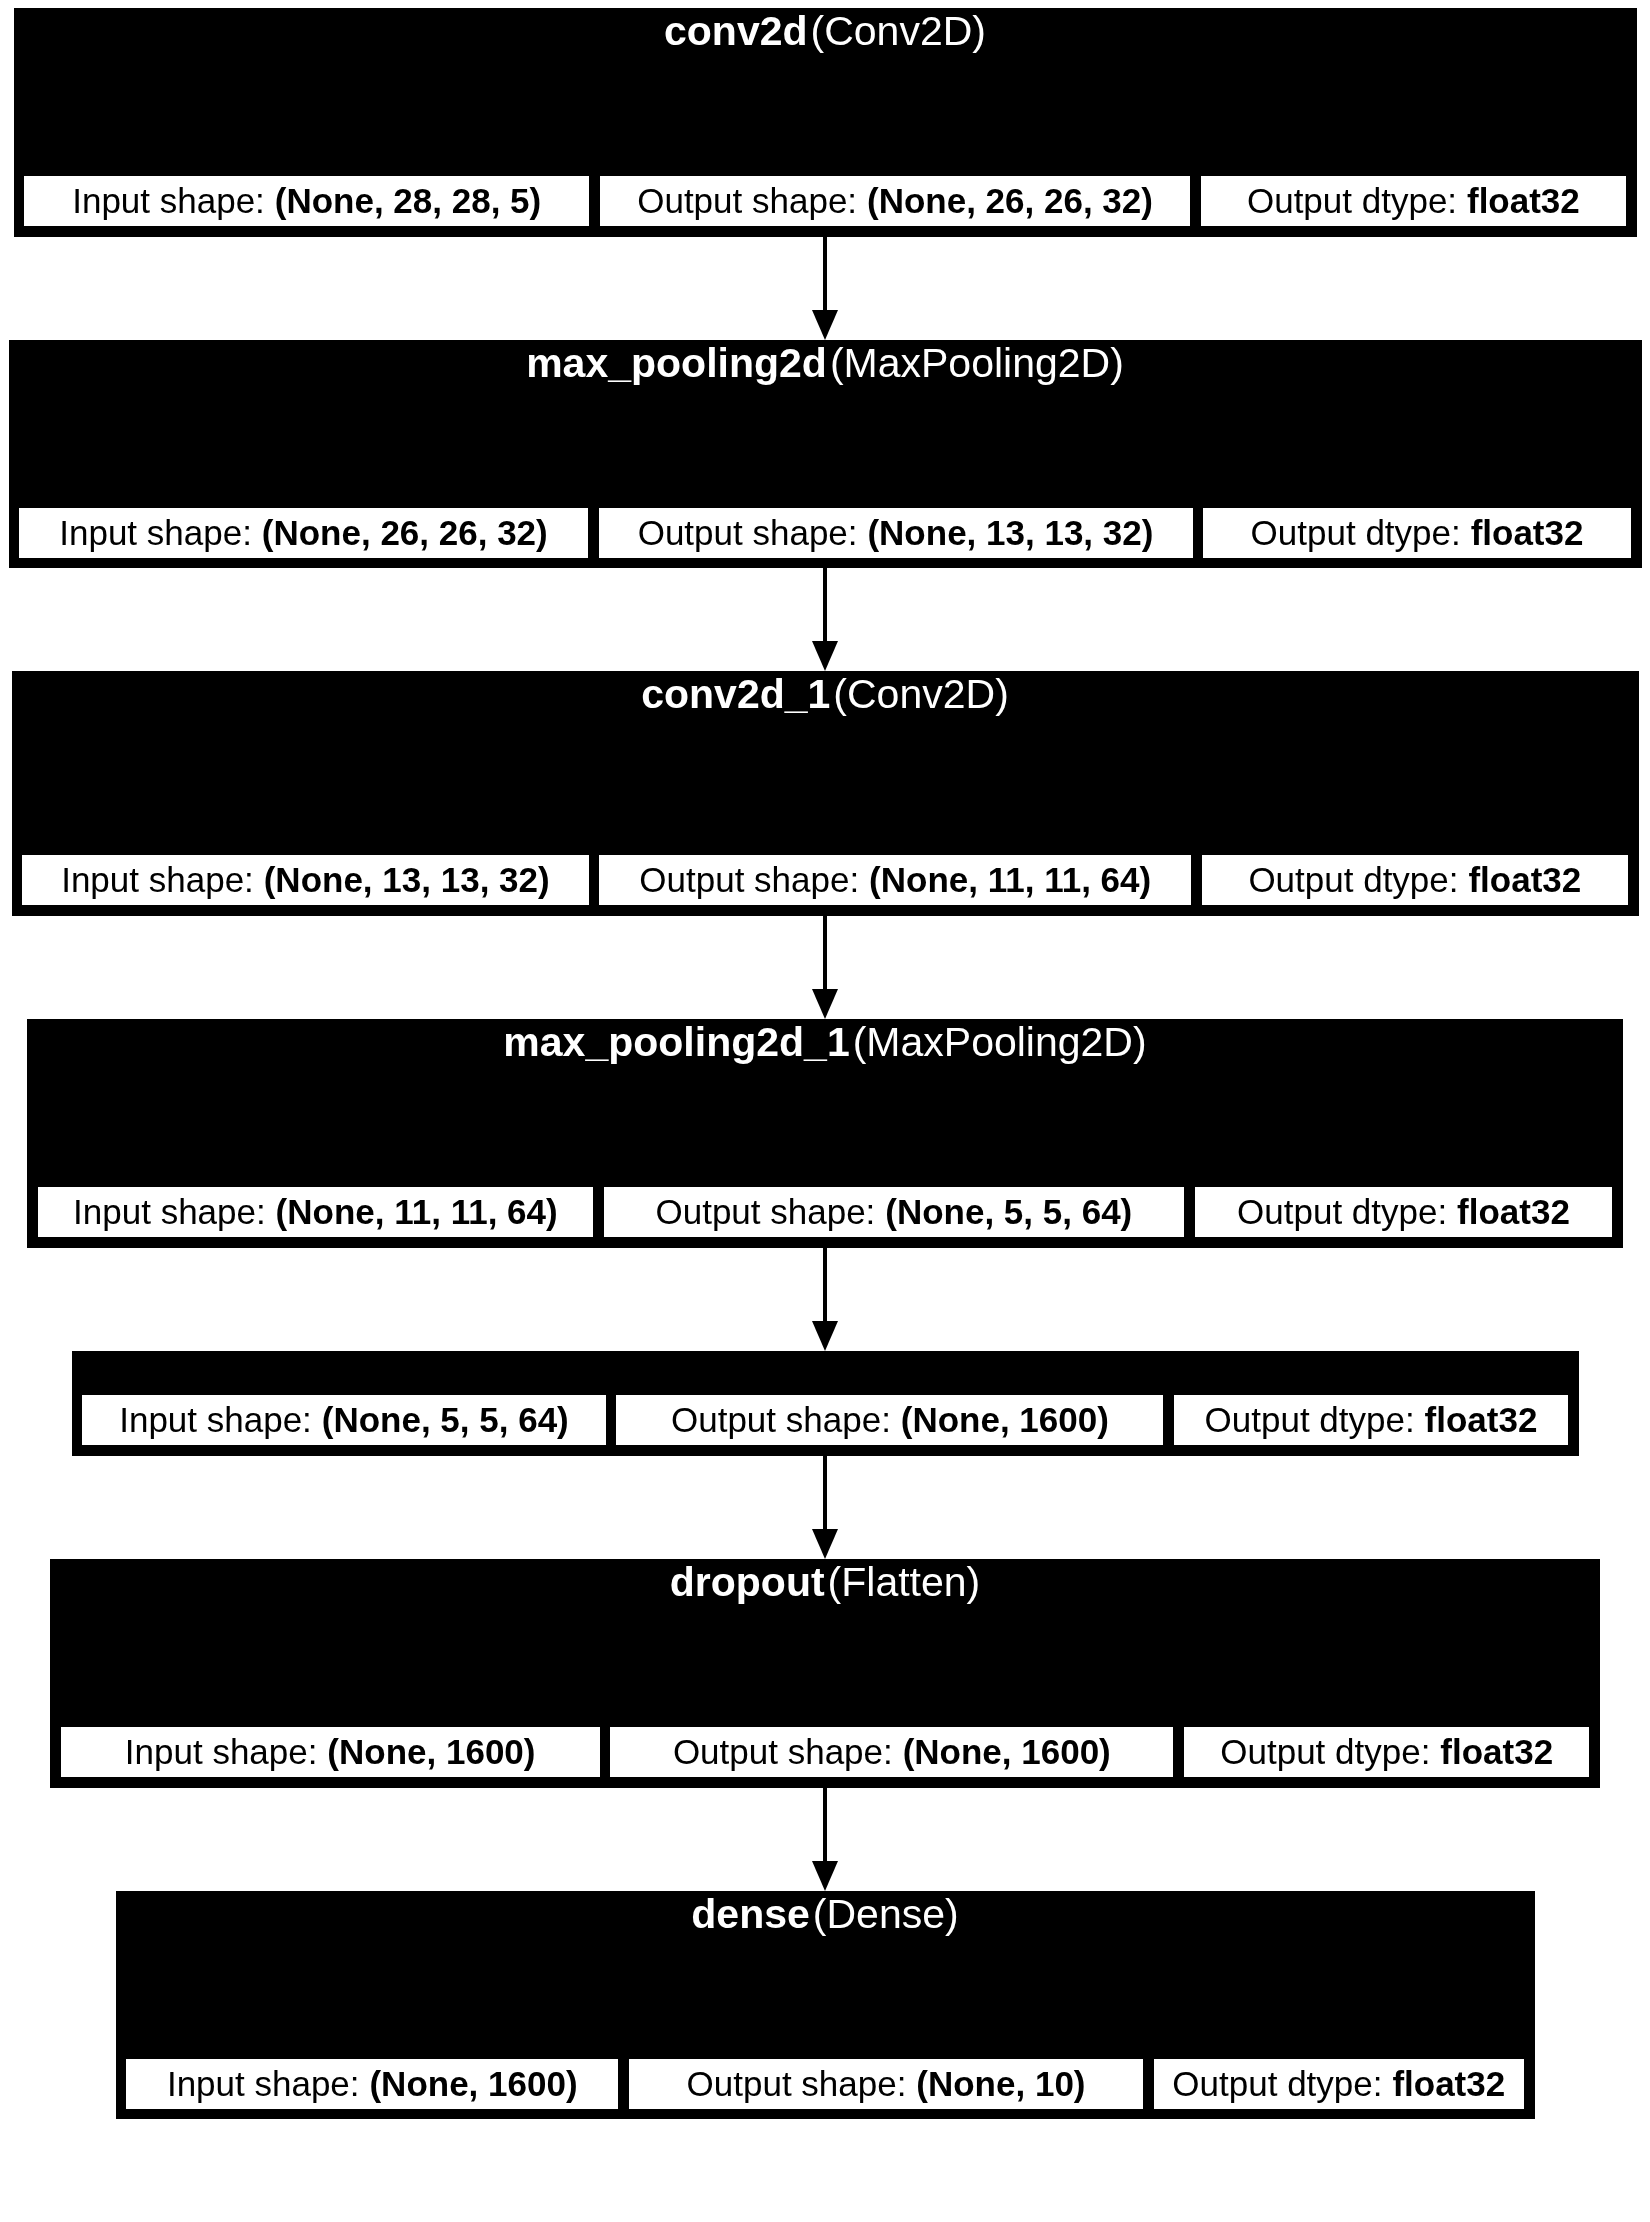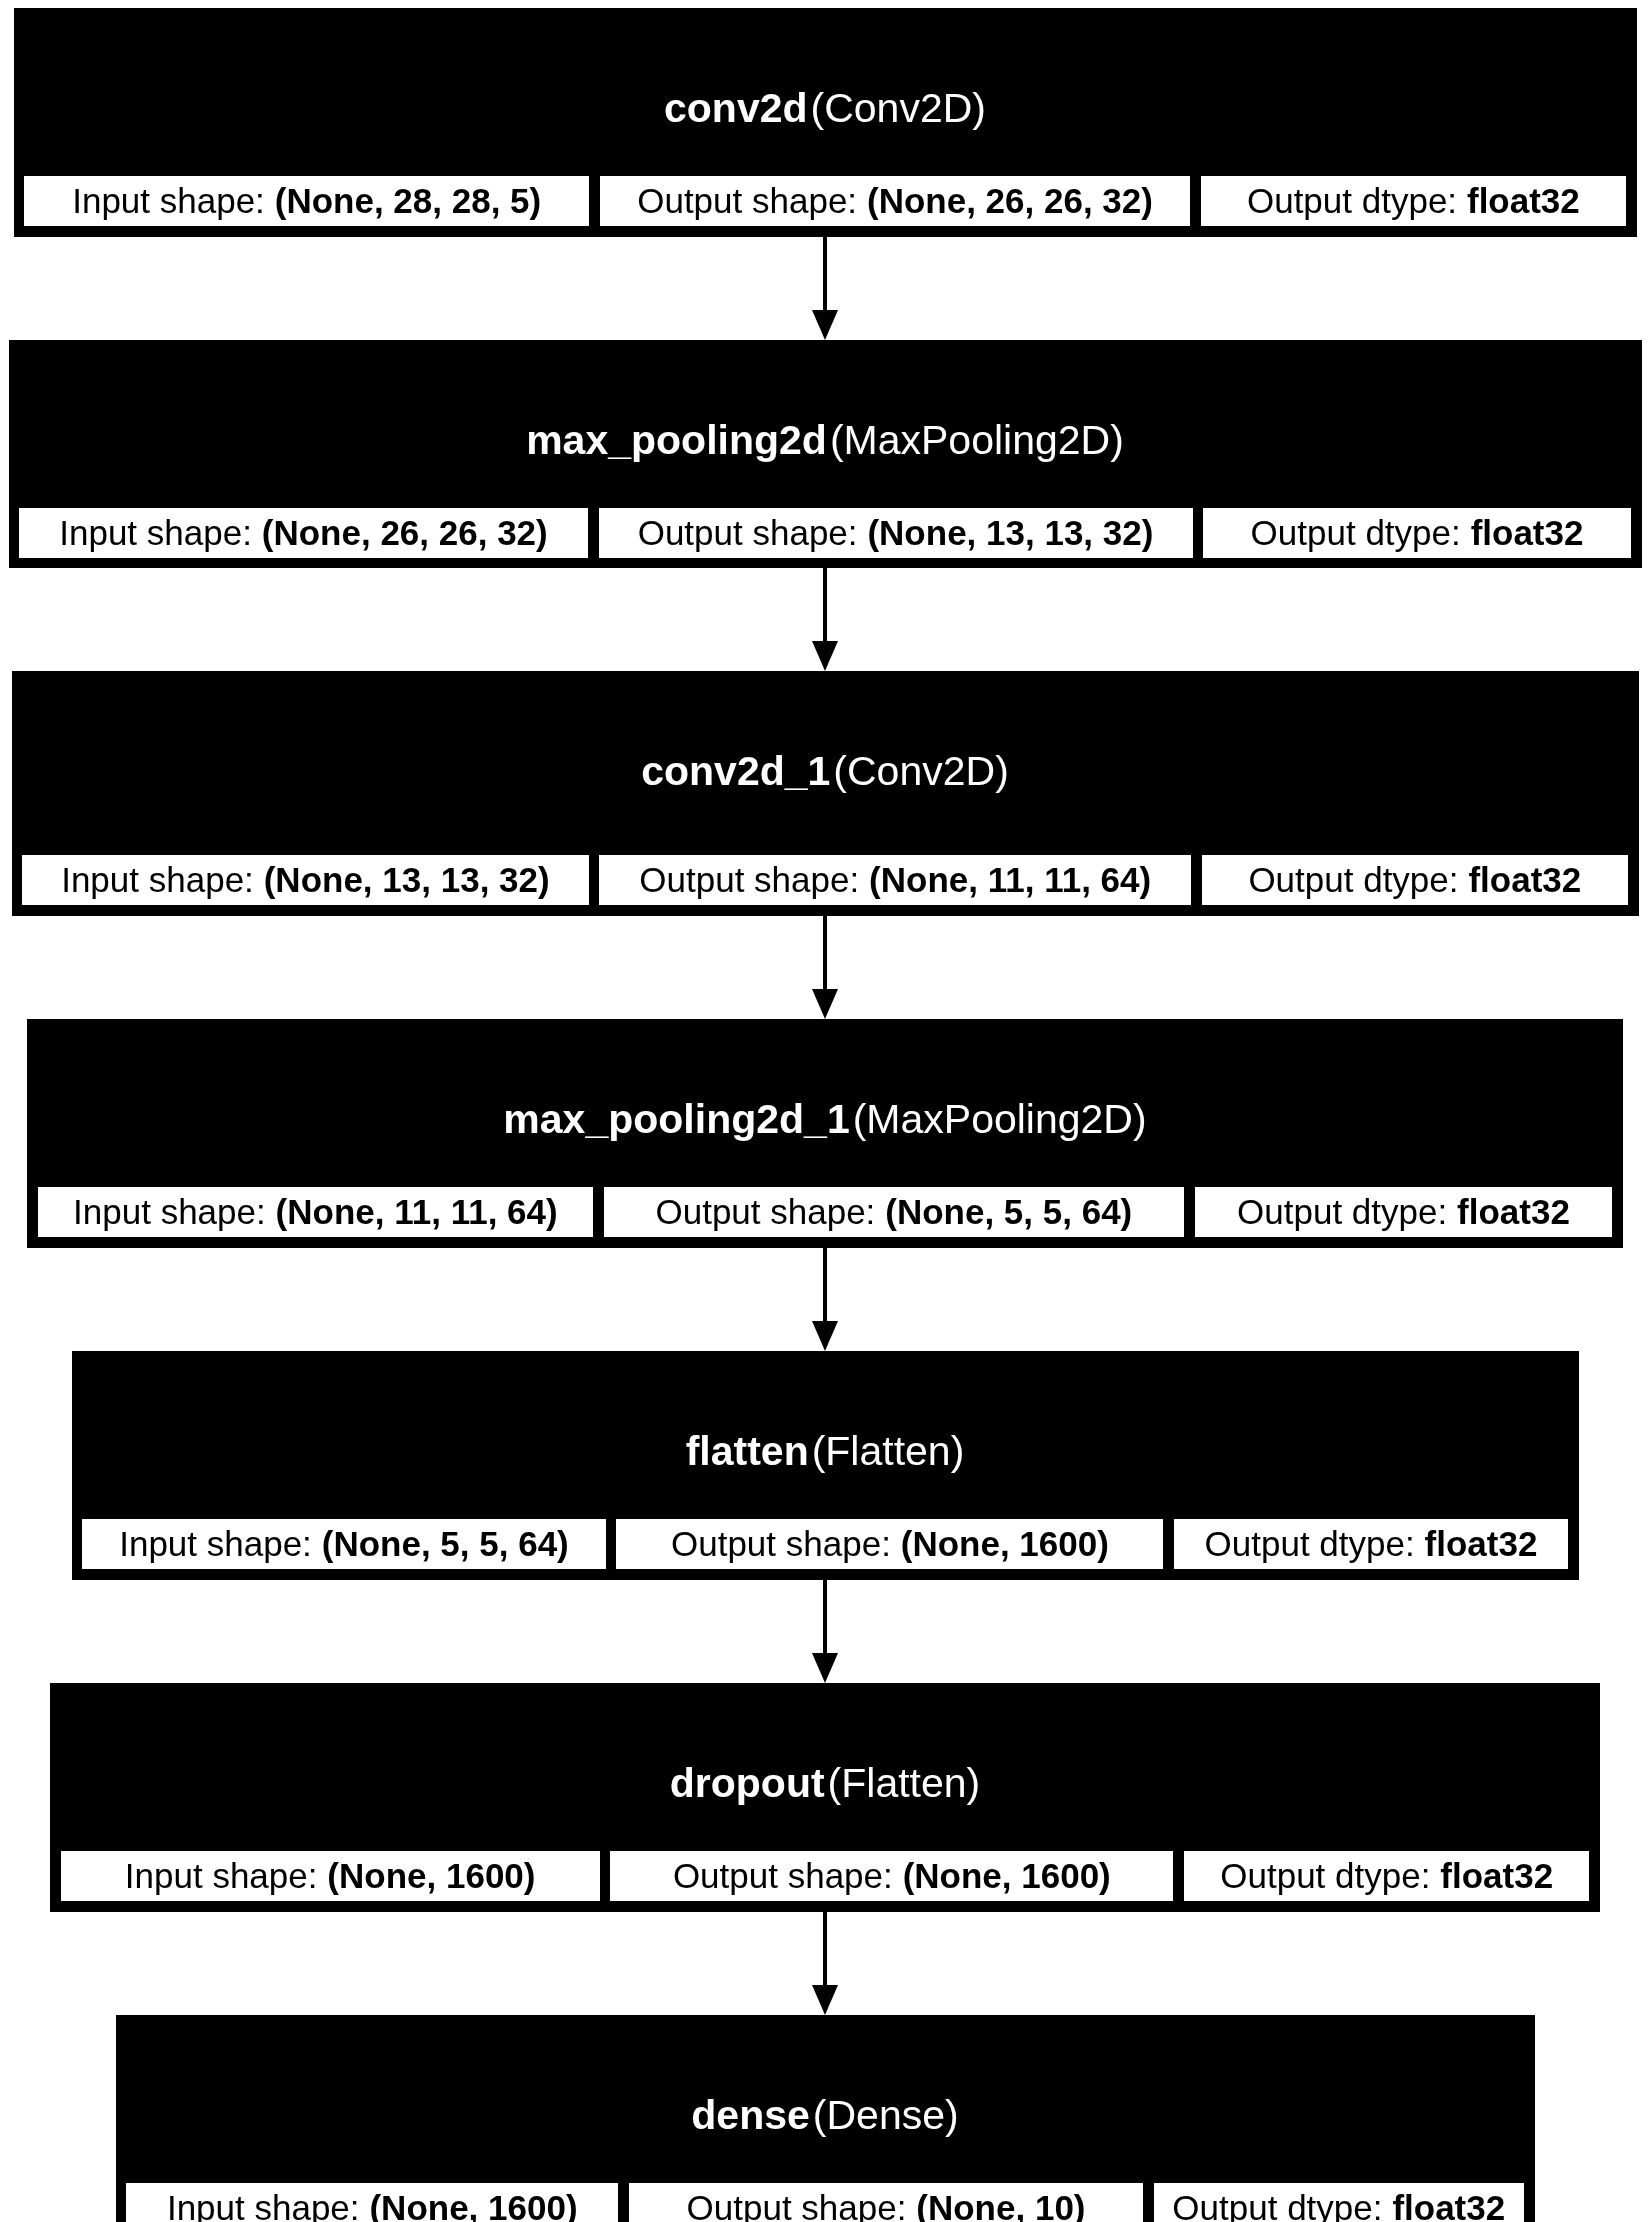--- a/index.html
+++ b/index.html
@@ -30,21 +30,21 @@
   .w1 { width: 1633px; }
   .w2 { width: 1627px; gap: 16px; }
   .w3 { width: 1596px; }
   .w4 { width: 1507px; }
   .w5 { width: 1550px; }
   .w6 { width: 1419px; }
 
   .node-title {
     height: 124px;
     display: flex;
-    align-items: flex-end;
+    align-items: flex-start;
     justify-content: center;
     font-size: 41px;
     color: #ffffff;
     white-space: nowrap;
   }
   .layer-name { font-weight: bold; }
   .layer-type { font-weight: normal; margin-left: 3px; }
 
   .node-cells {
     display: flex;
@@ -191,24 +191,20 @@
       </div>
     </div>
   </div>
 
   <div class="arrow">
     <div class="arrow-line"></div>
     <div class="arrow-head"></div>
   </div>
 
   <div class="node w4">
-    <div class="node-title">
-      <span class="layer-name">flatten</span>
-      <span class="layer-type">(Flatten)</span>
-    </div>
     <div class="node-cells">
       <div class="cell cell-input">
         <span class="field-label">Input shape:</span>
         <span class="field-value">(None, 5, 5, 64)</span>
       </div>
       <div class="cell cell-output">
         <span class="field-label">Output shape:</span>
         <span class="field-value">(None, 1600)</span>
       </div>
       <div class="cell cell-dtype">

